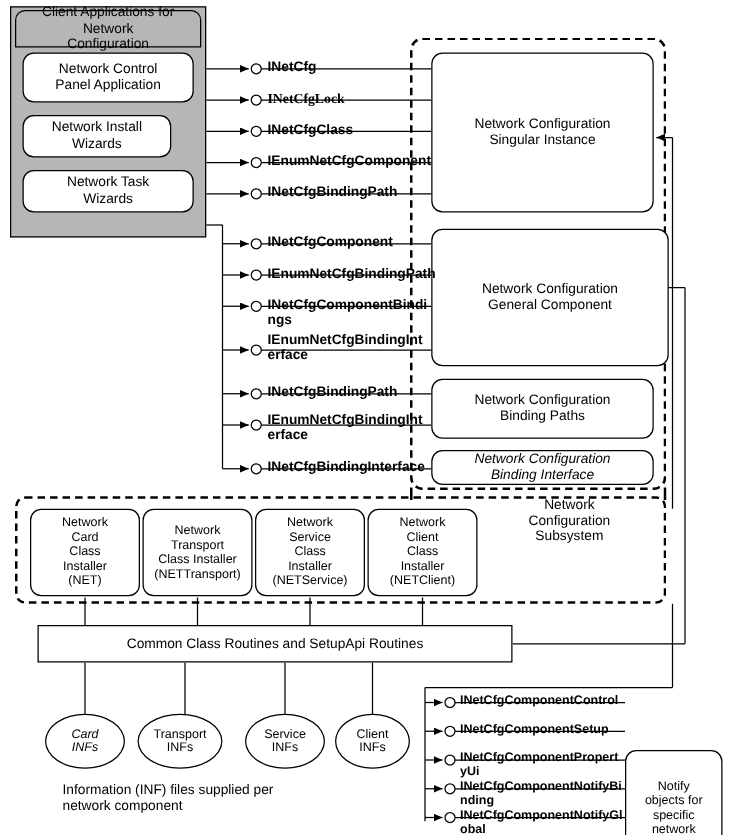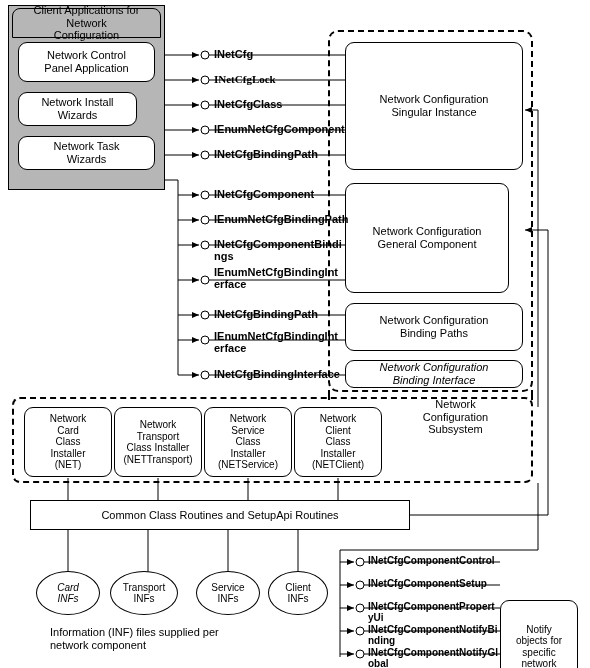--- a/index.html
+++ b/index.html
@@ -187,21 +187,21 @@
 
   <div class="box panel-gray" style="left:8px; top:5px; width:157px; height:185px; border-radius:0;"></div>
   <div class="box panel-gray-title" style="left:12px; top:8px; width:149px; height:30px;">Client Applications for Network Configuration</div>
   <div class="box rounded" style="left:18px; top:42px; width:137px; height:40px;">Network Control Panel Application</div>
   <div class="box rounded" style="left:18px; top:92px; width:119px; height:34px;">Network Install Wizards</div>
   <div class="box rounded" style="left:18px; top:136px; width:137px; height:34px;">Network Task Wizards</div>
 
   <div class="box dashed" style="left:328px; top:30px; width:205px; height:362px; background:transparent; border-radius:10px;"></div>
 
   <div class="box rounded" style="left:345px; top:42px; width:178px; height:128px;">Network Configuration Singular Instance</div>
-  <div class="box rounded" style="left:345px; top:183px; width:164px; height:110px;">Network Configuration General Component</div>
+  <div class="box rounded" style="left:345px; top:183px; width:190px; height:110px;">Network Configuration General Component</div>
   <div class="box rounded" style="left:345px; top:303px; width:178px; height:48px;">Network Configuration Binding Paths</div>
   <div class="box rounded" style="left:345px; top:360px; width:178px; height:28px;font-style:italic;">Network Configuration Binding Interface</div>
 
   <div class="iface-label" style="left:214px; top:48px;">INetCfg</div>
   <div class="iface-label" style="left:214px; top:73px;font-family:Liberation Serif, serif;">INetCfgLock</div>
   <div class="iface-label" style="left:214px; top:98px;">INetCfgClass</div>
   <div class="iface-label" style="left:214px; top:123px;">IEnumNetCfgComponent</div>
   <div class="iface-label" style="left:214px; top:148px;">INetCfgBindingPath</div>
 
   <div class="iface-label" style="left:214px; top:188px;">INetCfgComponent</div>

